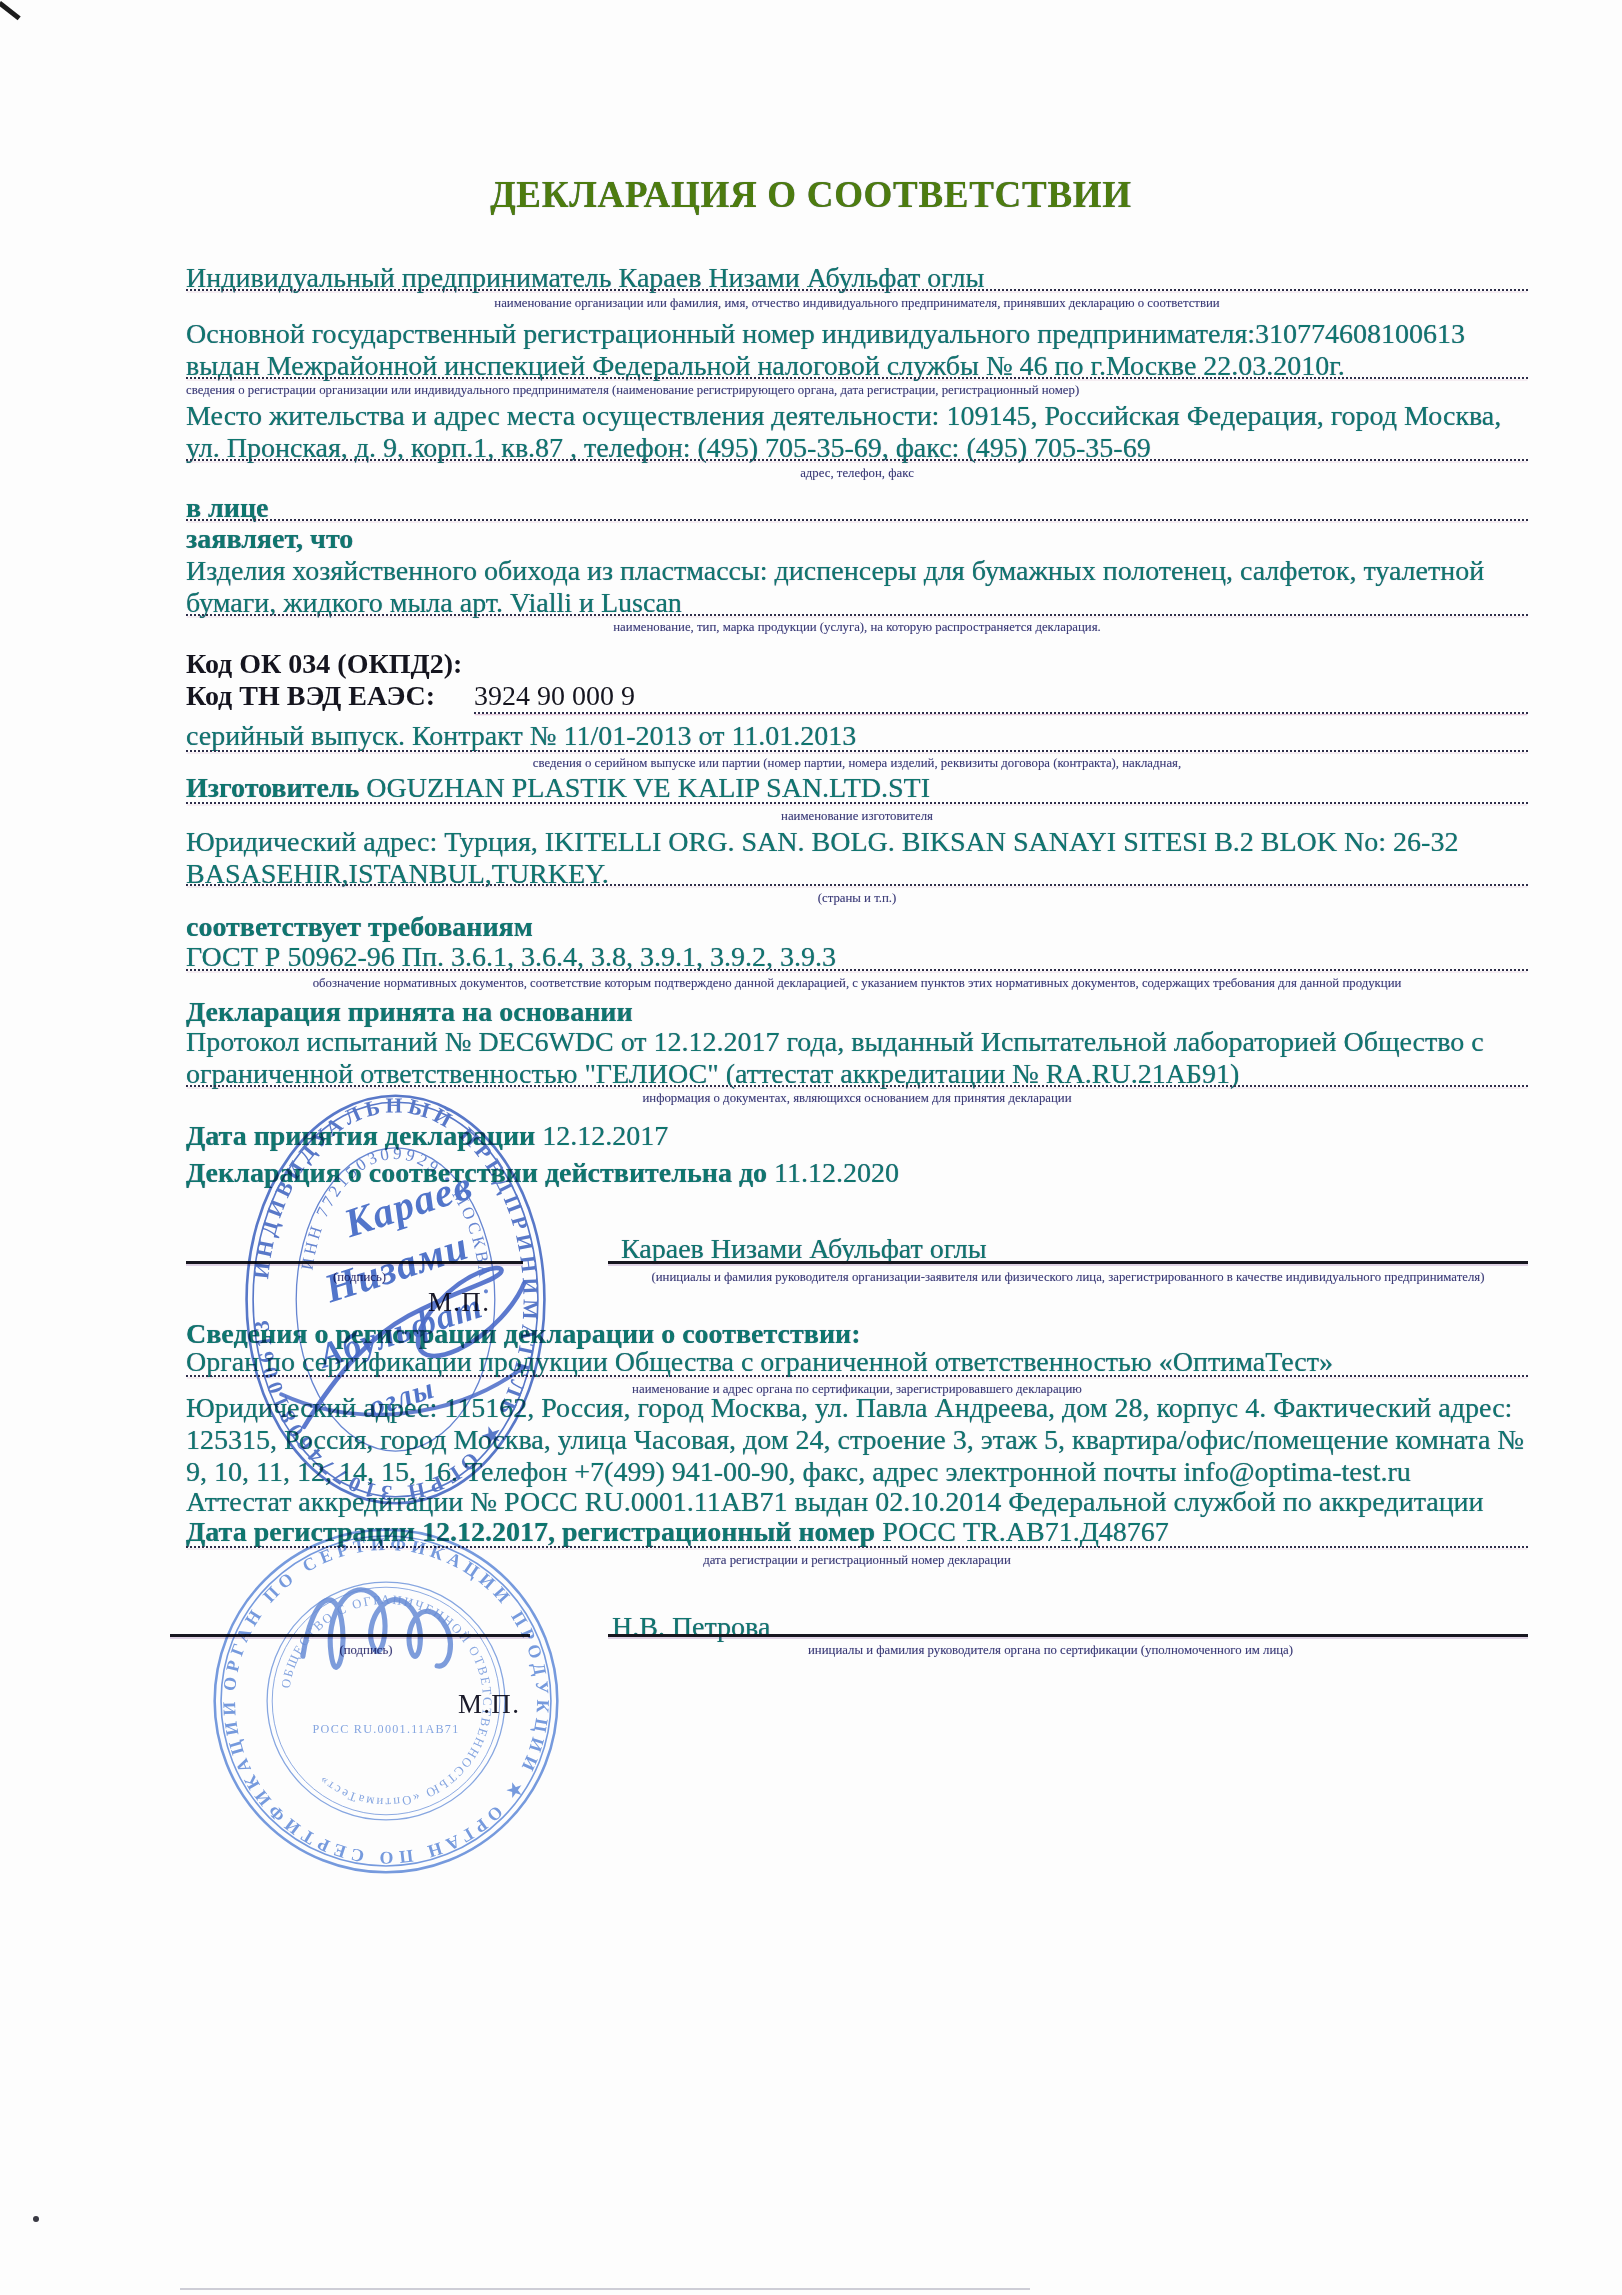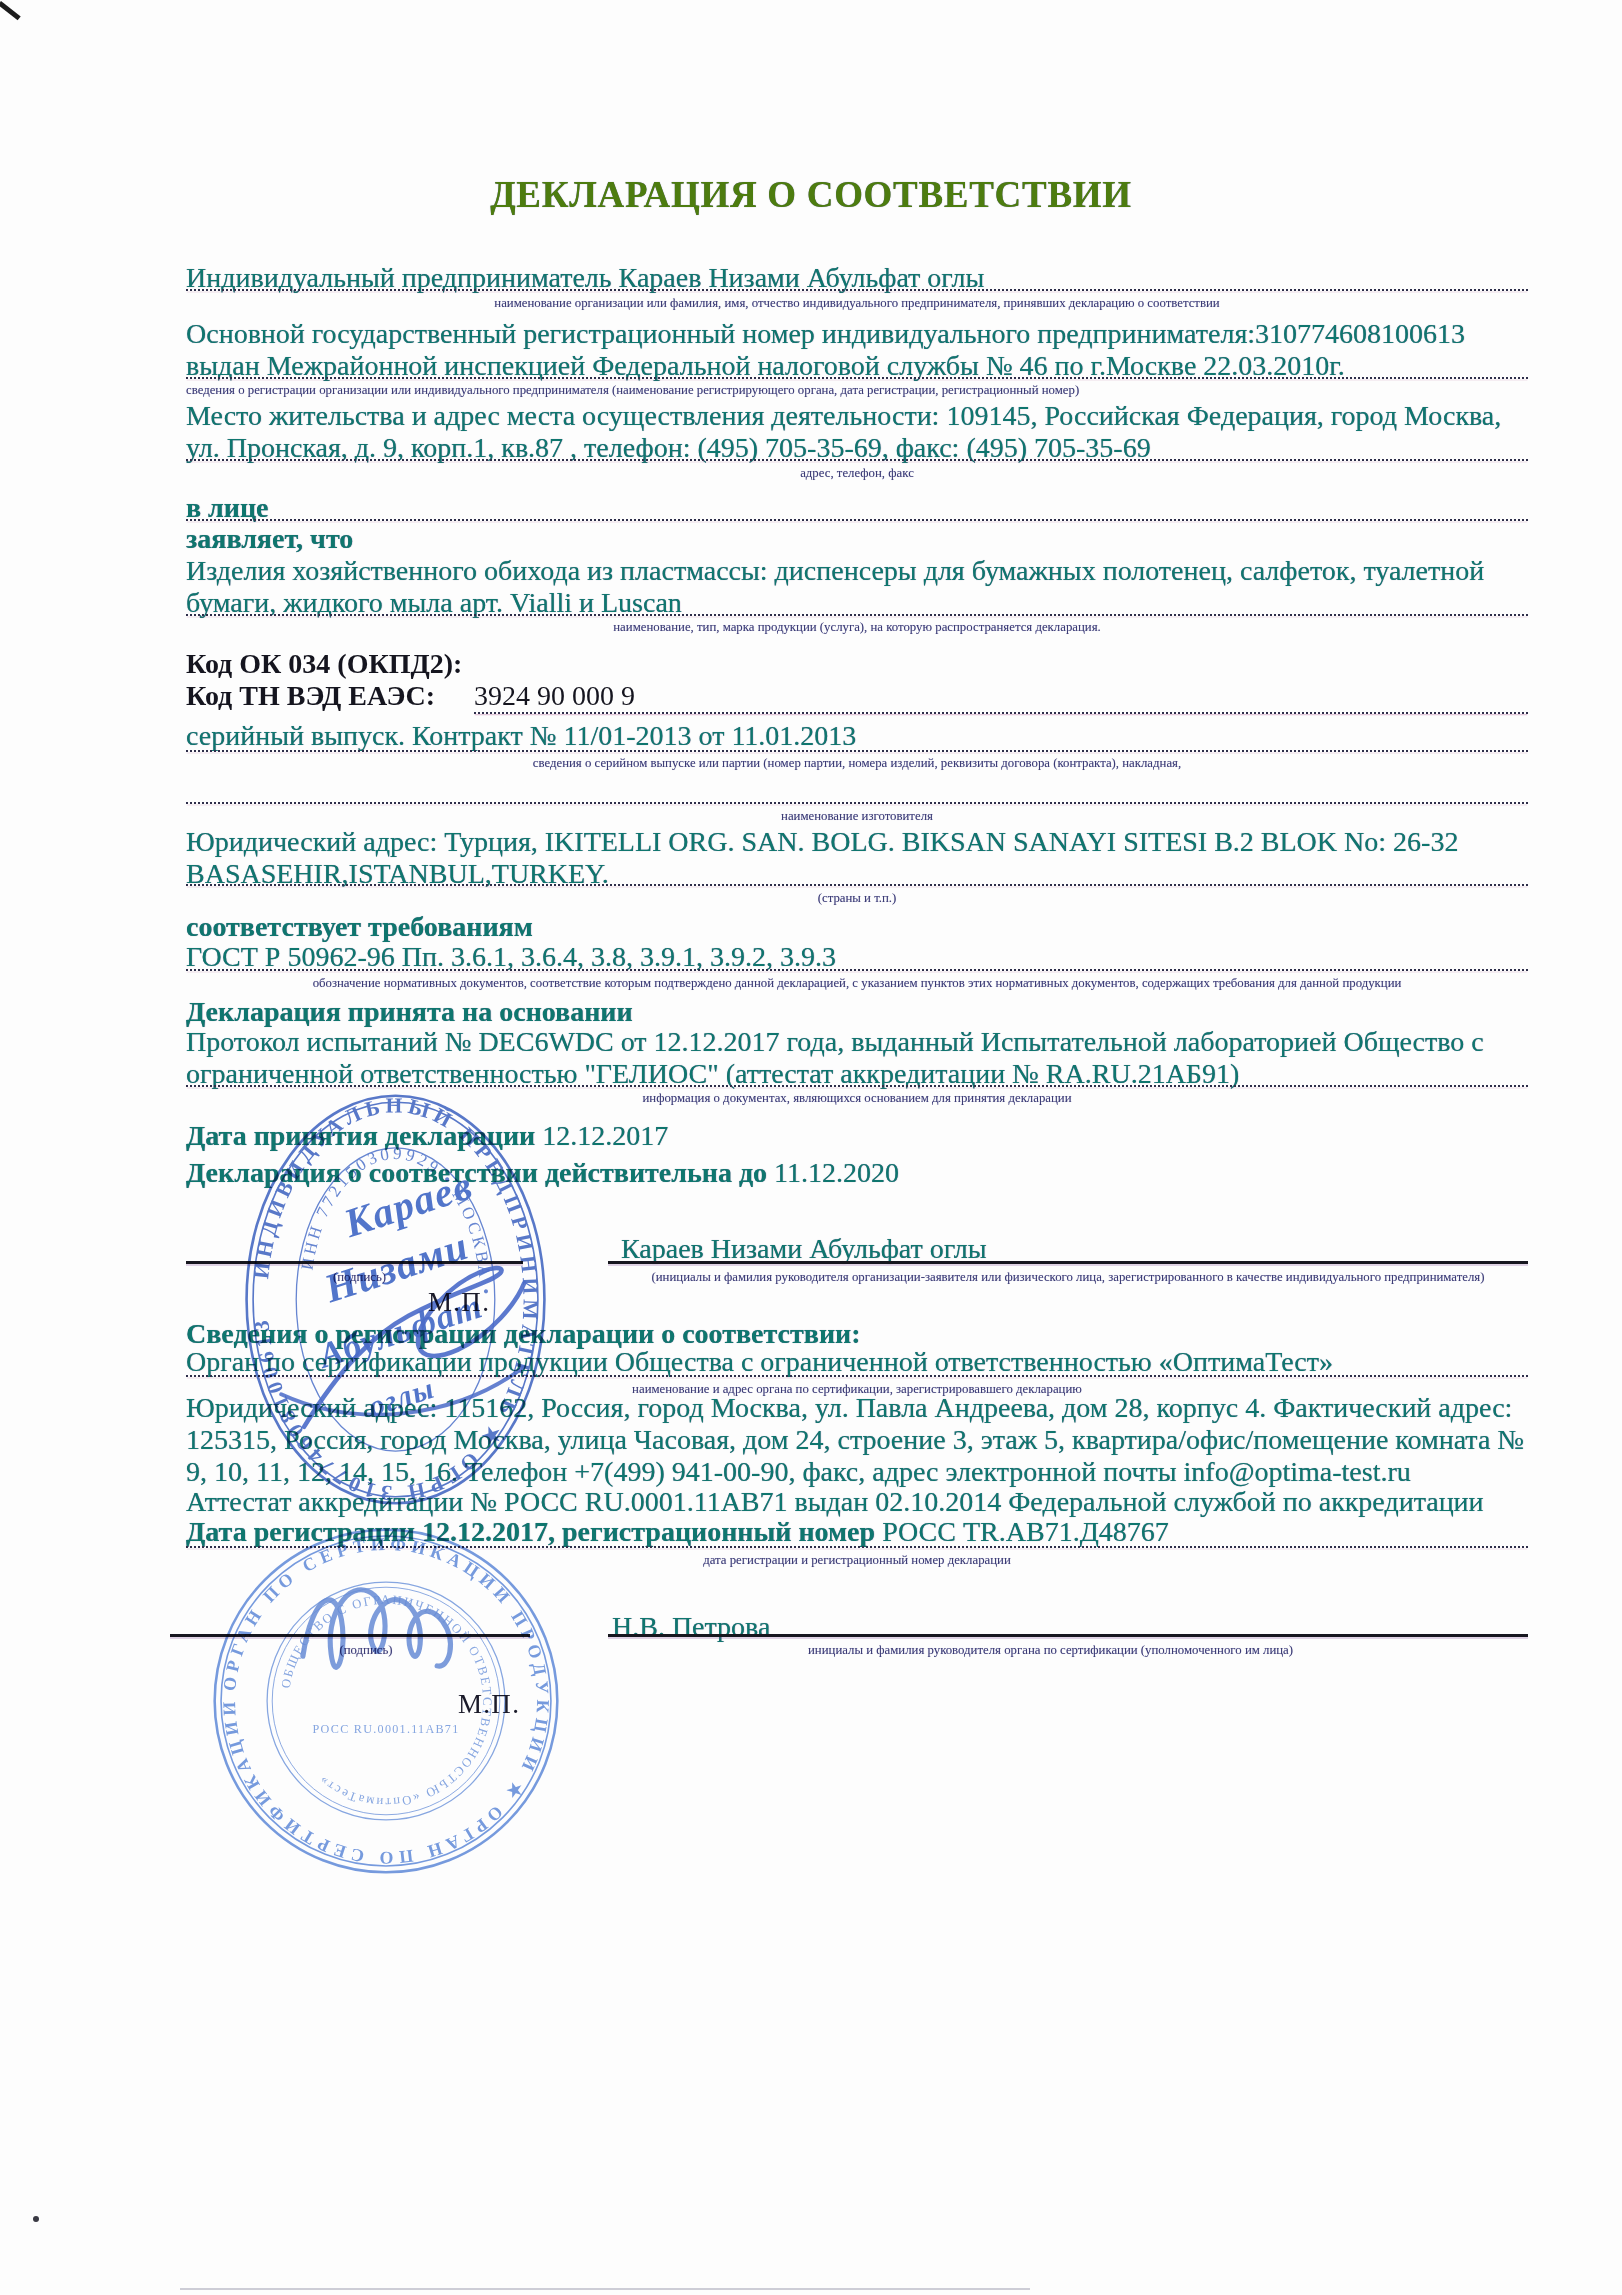--- a/index.html
+++ b/index.html
@@ -87,20 +87,21 @@
   </div>
   <div class="coderow" style="top:680px">
     <span class="lbl">Код ТН ВЭД ЕАЭС:</span>
     <span class="val">3924 90 000 9</span>
   </div>
 
   <div class="txt" style="top:720px">серийный выпуск. Контракт № 11/01-2013 от 11.01.2013</div>
   <div class="dotrule" style="top:750px"></div>
   <div class="cap" style="top:756px">сведения о серийном выпуске или партии (номер партии, номера изделий, реквизиты договора (контракта), накладная,</div>
 
+  <div class="txt" style="top:772px"><span class="b">Изготовитель</span><span> OGUZHAN PLASTIK VE KALIP SAN.LTD.STI</span></div>
   <div class="dotrule" style="top:802px"></div>
   <div class="cap" style="top:809px">наименование изготовителя</div>
 
   <div class="txt" style="top:826px">Юридический адрес: Турция, IKITELLI ORG. SAN. BOLG. BIKSAN SANAYI SITESI B.2 BLOK No: 26-32 BASASEHIR,ISTANBUL,TURKEY.</div>
   <div class="dotrule" style="top:884px"></div>
   <div class="cap" style="top:891px">(страны и т.п.)</div>
 
   <div class="txt b" style="top:911px">соответствует требованиям</div>
   <div class="txt" style="top:941px">ГОСТ Р 50962-96 Пп. 3.6.1, 3.6.4, 3.8, 3.9.1, 3.9.2, 3.9.3</div>
   <div class="dotrule" style="top:969px"></div>

